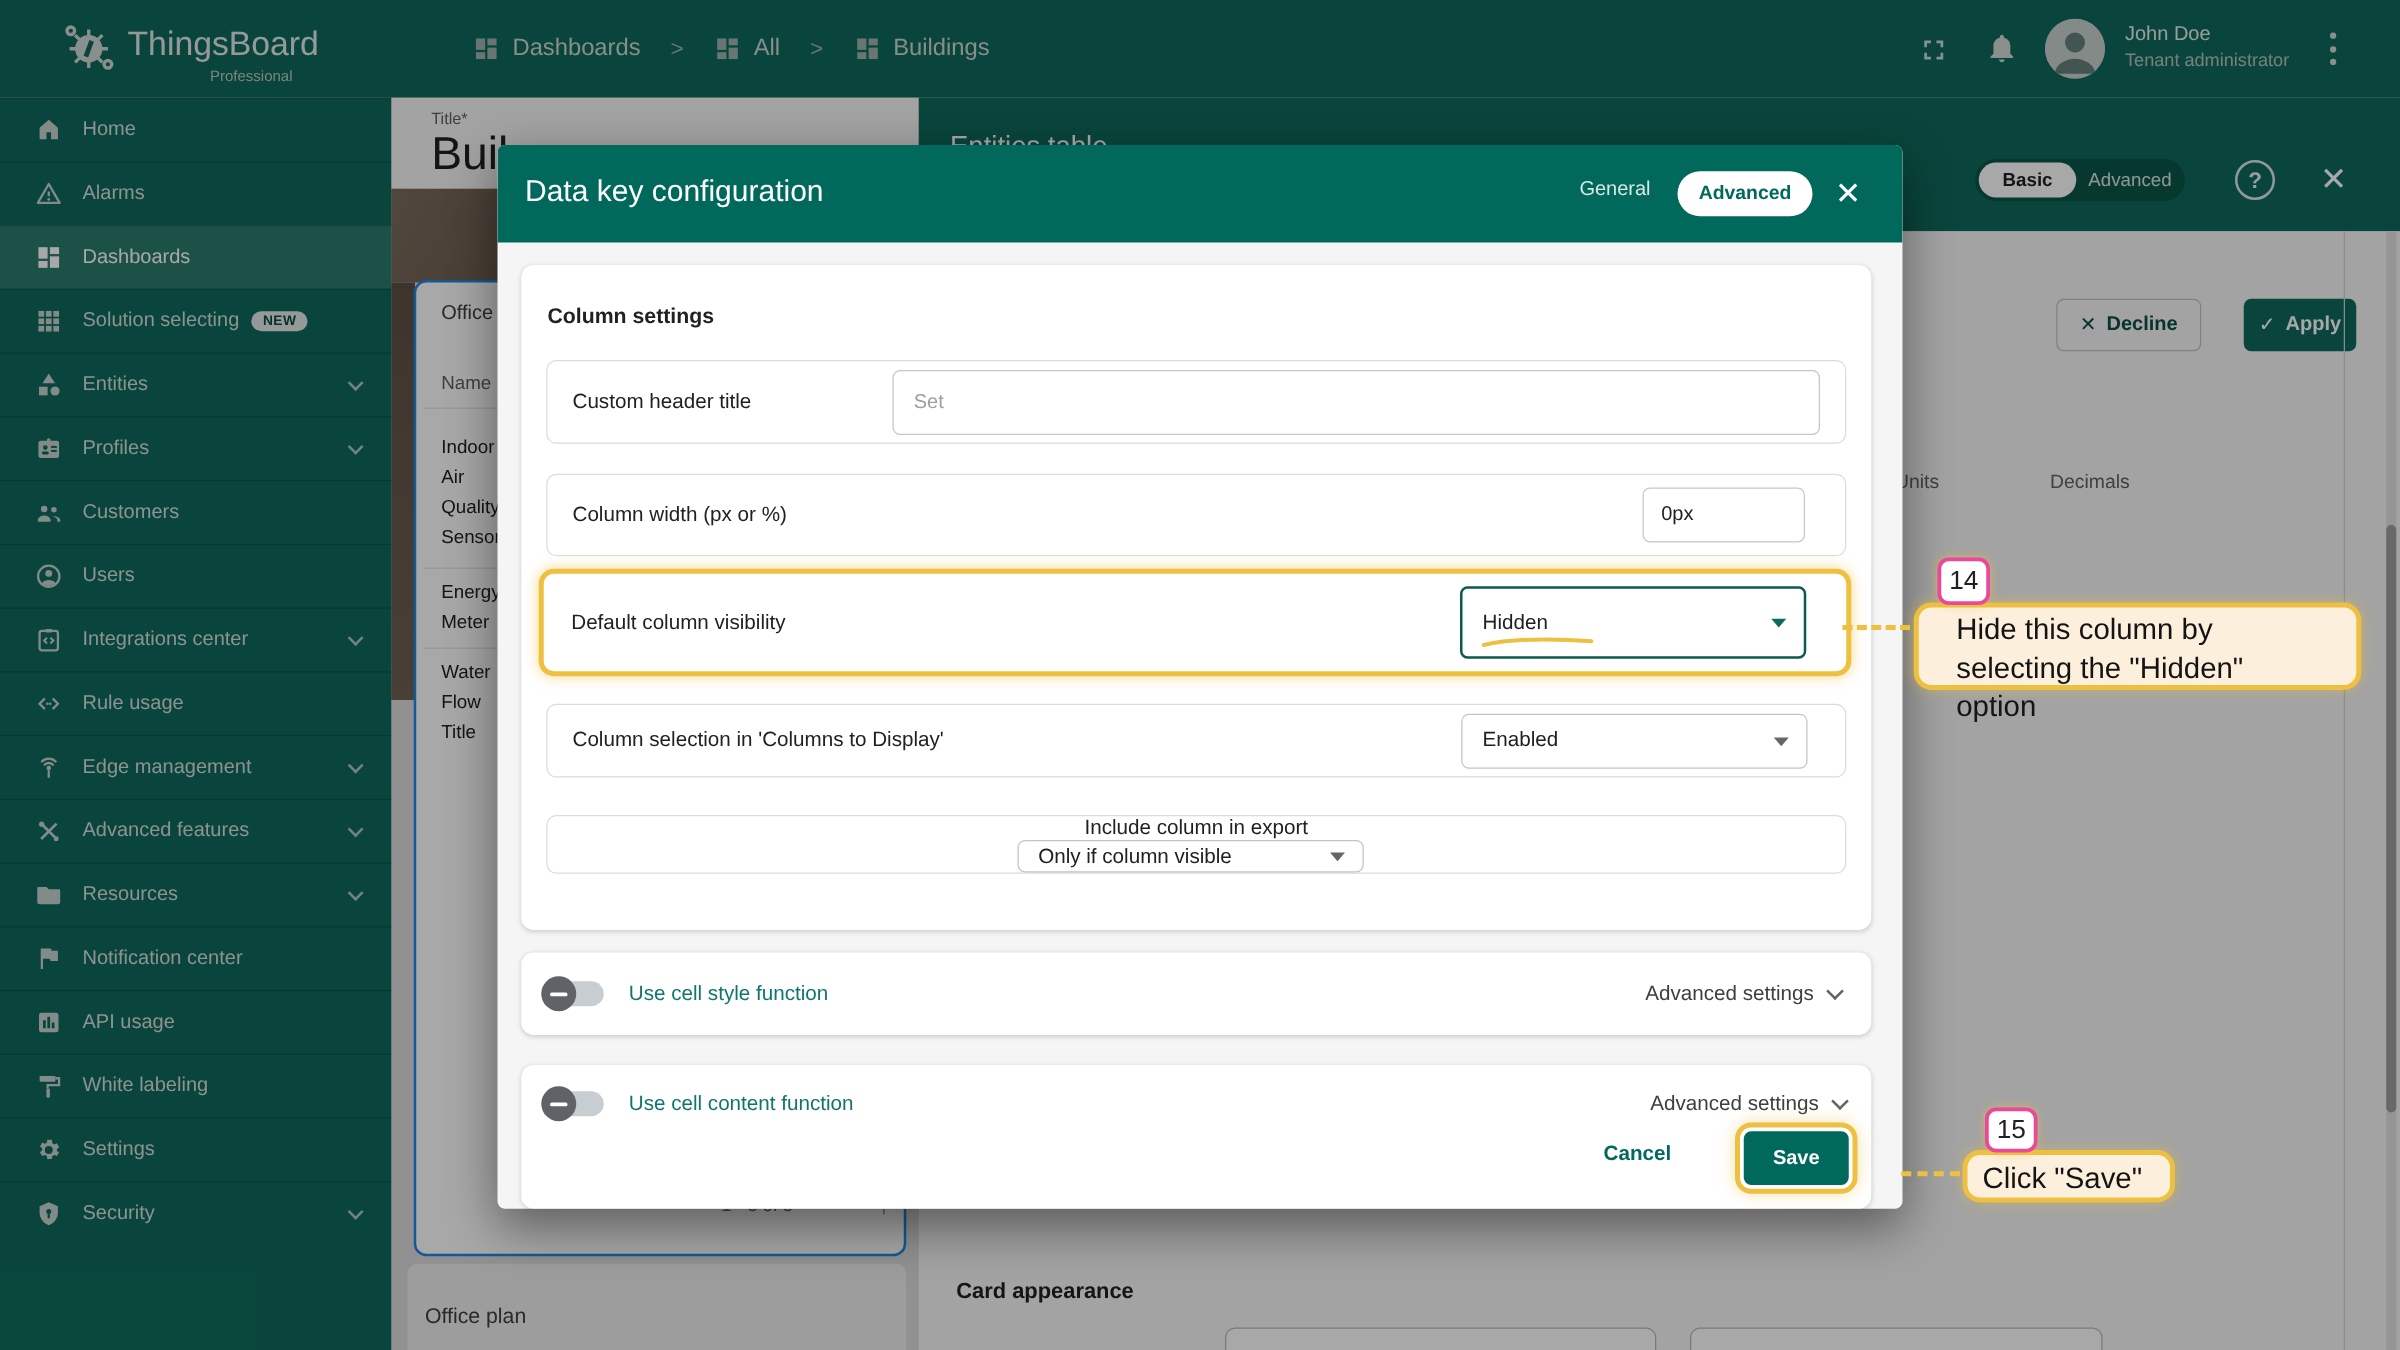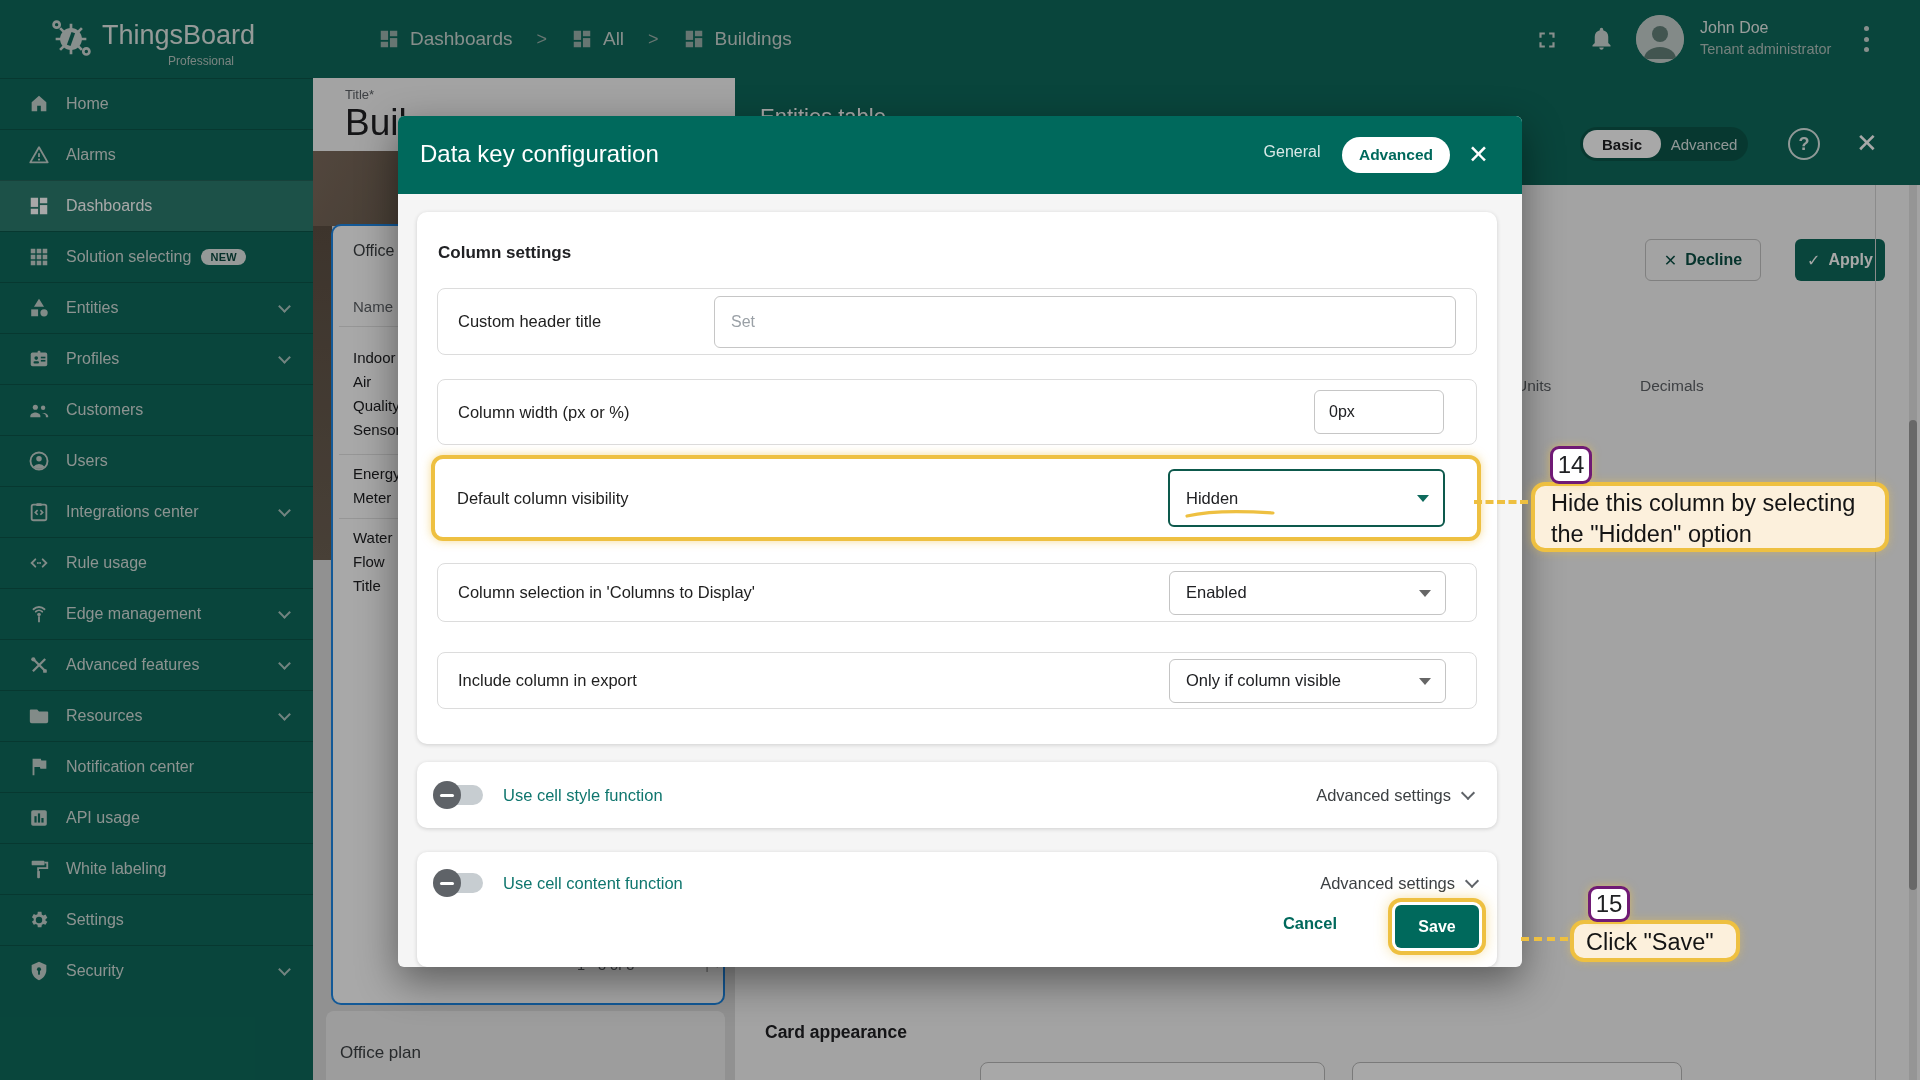--- a/index.html
+++ b/index.html
@@ -96,21 +96,21 @@
   .tglrow{position:absolute;left:20px;top:0;width:1040px;height:62px;display:flex;align-items:center;}
   .tgl{position:relative;width:46px;height:20px;background:#c7cdd1;border-radius:10px;margin-right:20px;flex:0 0 auto;}
   .knob{position:absolute;left:-4px;top:-4px;width:28px;height:28px;background:#5f6368;border-radius:50%;}
   .knob::after{content:"";position:absolute;left:7px;top:12.5px;width:14px;height:3px;background:#fff;border-radius:2px;}
   .tgl-label{font-size:16.5px;color:#0f766e;}
   .advset{margin-left:auto;display:flex;align-items:center;gap:12px;color:#3c4043;font-size:16.5px;}
   .chev-dn{width:10px;height:10px;border-right:2px solid #5f6368;border-bottom:2px solid #5f6368;transform:rotate(45deg);margin-top:-5px;}
   .cancelbtn{position:absolute;right:160px;top:62px;font-size:16.5px;font-weight:700;color:#00695c;}
   .savebtn{position:absolute;right:18px;top:53px;width:84px;height:43px;background:#00695c;border-radius:6px;color:#fff;font-size:16px;font-weight:700;display:flex;align-items:center;justify-content:center;box-shadow:0 0 0 3px #fff,0 0 0 7px #eec041,0 0 14px 6px rgba(238,192,65,.55);}
   
-  .numbox{position:absolute;background:#fff;border:3px solid #701a75;border-radius:9px;font-size:24px;color:#202124;display:flex;align-items:center;justify-content:center;z-index:7;box-shadow:0 0 8px rgba(238,192,65,.6);}
+  .numbox{position:absolute;background:#fff;border:3px solid #ec4899;border-radius:9px;font-size:21px;color:#202124;display:flex;align-items:center;justify-content:center;z-index:7;box-shadow:0 0 8px rgba(238,192,65,.6);}
   .tip{position:absolute;background:#fcf0dc;border:4px solid #eec041;border-radius:14px;color:#141414;z-index:6;box-shadow:0 0 10px rgba(238,192,65,.45);}
   .dash{position:absolute;border-top:4px dashed #eec041;z-index:6;}
 </style>
 </head>
 <body>
 
 <div class="root">
 
   <div class="bg"></div>
 
@@ -626,21 +626,21 @@
       </div>
 
       <div class="frow" style="top:351px;height:59px;">
         <span class="flabel">Column selection in 'Columns to Display'</span>
         <div class="sel-box">
           <span>Enabled</span>
           <span class="caret"></span>
         </div>
       </div>
 
-      <div class="frow" style="top:440px;height:57px;">
+      <div class="frow" style="top:440px;height:47px;flex-direction:column;">
         <span class="flabel">Include column in export</span>
         <div class="sel-box">
           <span>Only if column visible</span>
           <span class="caret"></span>
         </div>
       </div>
     </div>
 
     <div class="mcard tglcard">
       <span class="tgl">
@@ -664,19 +664,19 @@
           <span class="chev-dn"></span>
         </span>
       </div>
       <div class="cancelbtn">Cancel</div>
       <div class="savebtn">Save</div>
     </div>
   </div>
 
   <div class="dash" style="left:1474px;top:500px;width:54px;"></div>
   <div class="numbox" style="left:1550px;top:446px;width:42px;height:38px;">14</div>
-  <div class="tip" style="left:1531px;top:482px;width:358px;height:70px;padding:2px 16px;font-size:23.5px;line-height:31px;">Hide this column by selecting the "Hidden" option</div>
+  <div class="tip" style="left:1531px;top:482px;width:358px;height:70px;padding:2px 30px;font-size:23.5px;line-height:31px;">Hide this column by selecting the "Hidden" option</div>
 
   <div class="dash" style="left:1521px;top:937px;width:47px;"></div>
   <div class="numbox" style="left:1588px;top:886px;width:42px;height:36px;">15</div>
   <div class="tip" style="left:1570px;top:920px;width:170px;height:42px;padding:2px 12px;font-size:23.5px;line-height:32px;">Click "Save"</div>
 
 </div>
 
 </body></html>

